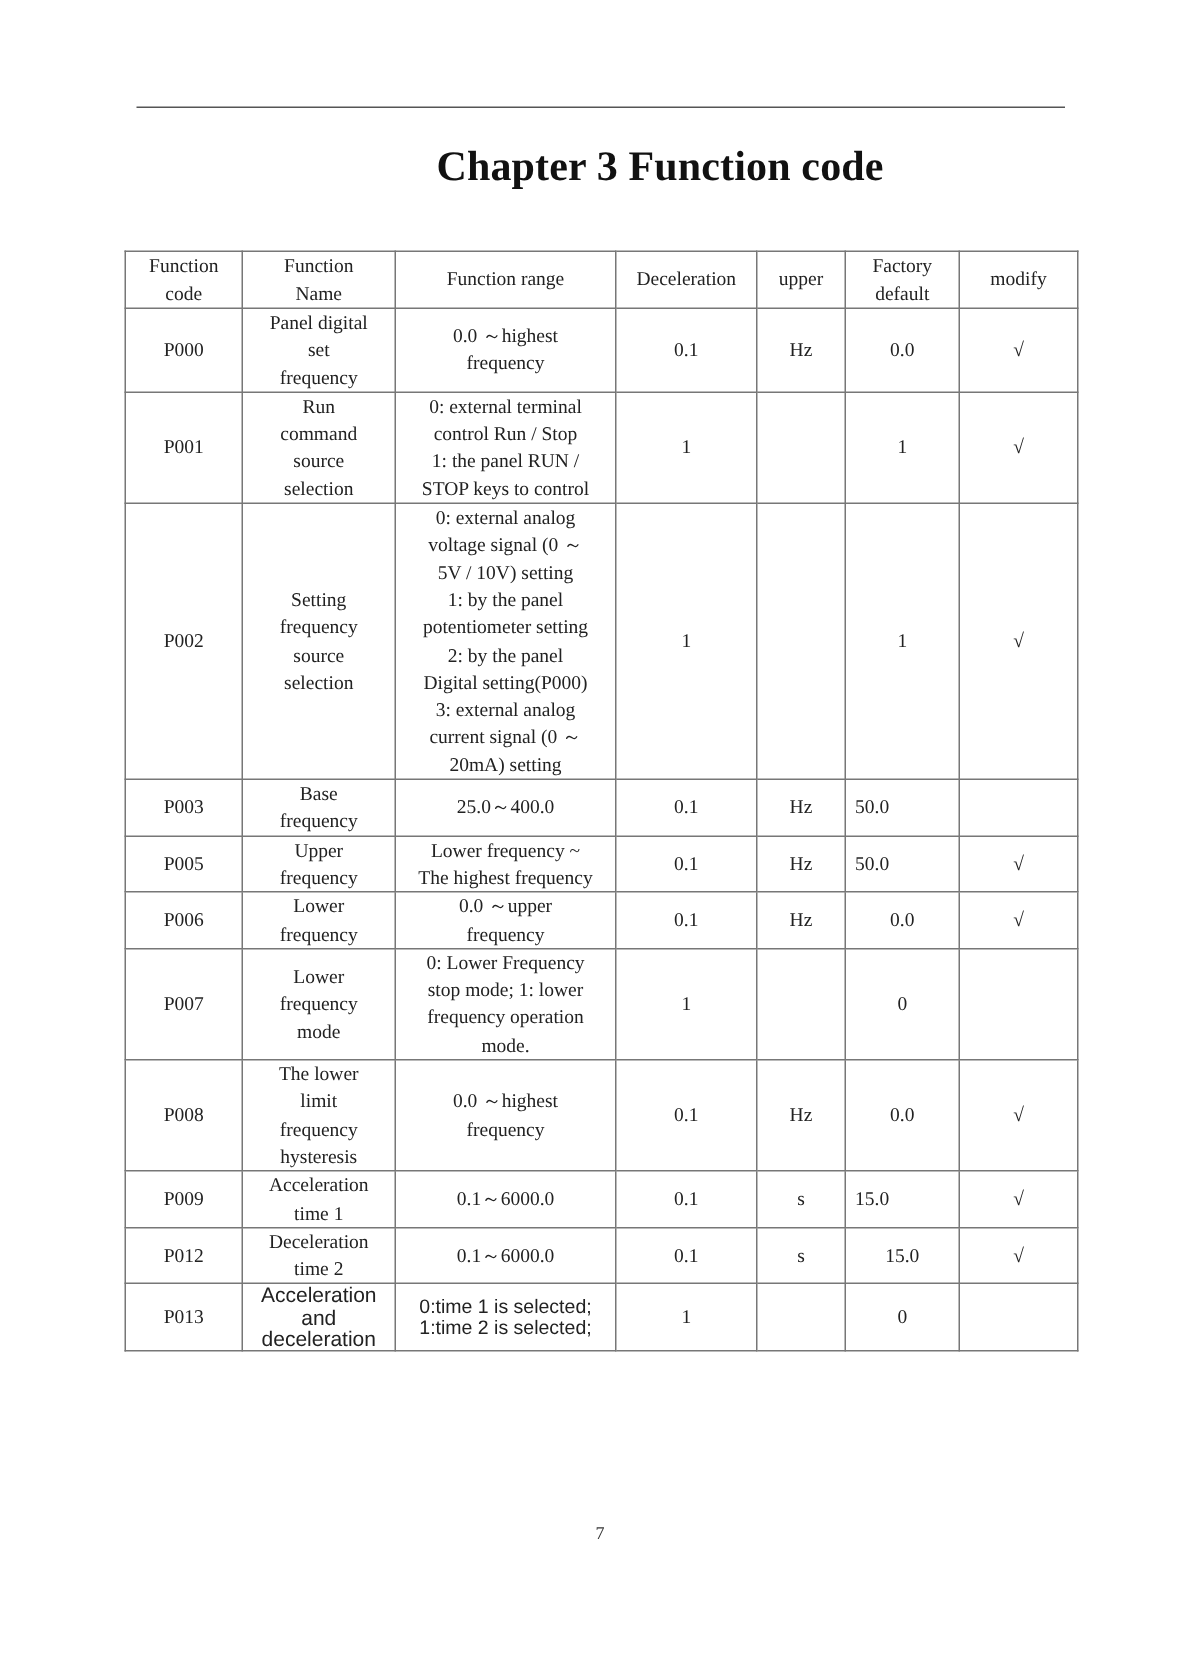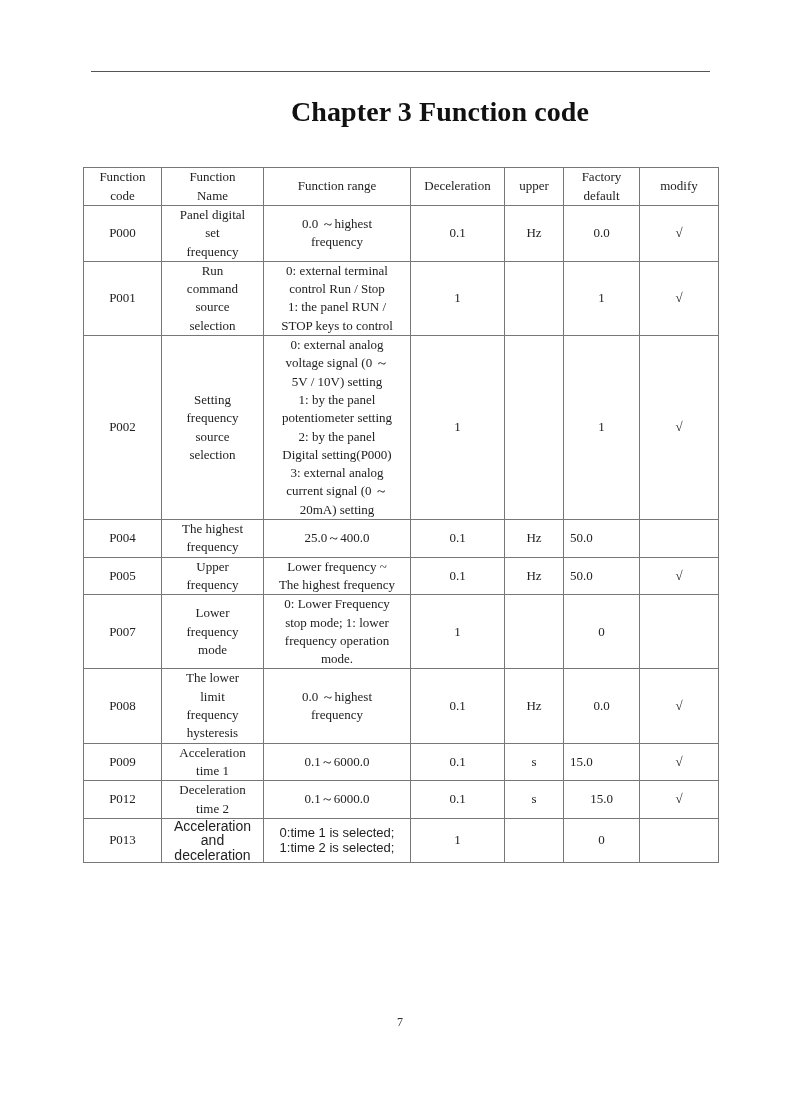--- a/index.html
+++ b/index.html
@@ -96,38 +96,49 @@
 Digital setting(P000)
 3: external analog
 current signal (0  ～
 20mA) setting</td>
       <td class="c">1</td>
       <td class="c"></td>
       <td class="c">1</td>
       <td class="c">√</td>
     </tr>
     <tr style="height:37px">
-      <td class="c">P004</td>
-      <td class="c pre name">The highest
+      <td class="c">P003</td>
+      <td class="c pre name">Base
 frequency</td>
       <td class="l pre range">25.0～400.0</td>
       <td class="c">0.1</td>
       <td class="c">Hz</td>
       <td class="def-left">50.0</td>
       <td class="c"></td>
     </tr>
     <tr style="height:37px">
       <td class="c">P005</td>
       <td class="c pre name">Upper
 frequency</td>
       <td class="l pre range tight">Lower frequency ~
 The highest frequency</td>
       <td class="c">0.1</td>
       <td class="c">Hz</td>
       <td class="def-left">50.0</td>
+      <td class="c">√</td>
+    </tr>
+    <tr style="height:37px">
+      <td class="c">P006</td>
+      <td class="c pre name">Lower
+frequency</td>
+      <td class="l pre range">0.0  ～upper
+frequency</td>
+      <td class="c">0.1</td>
+      <td class="c">Hz</td>
+      <td class="c">0.0</td>
       <td class="c">√</td>
     </tr>
     <tr style="height:74px">
       <td class="c">P007</td>
       <td class="c pre name">Lower
 frequency
 mode</td>
       <td class="l pre range">0: Lower Frequency
 stop mode; 1: lower
 frequency operation

